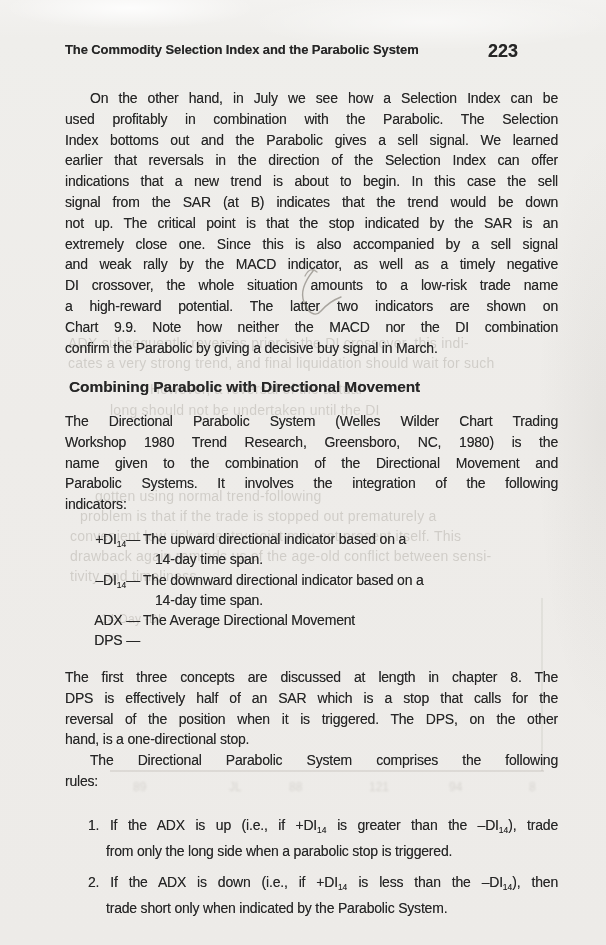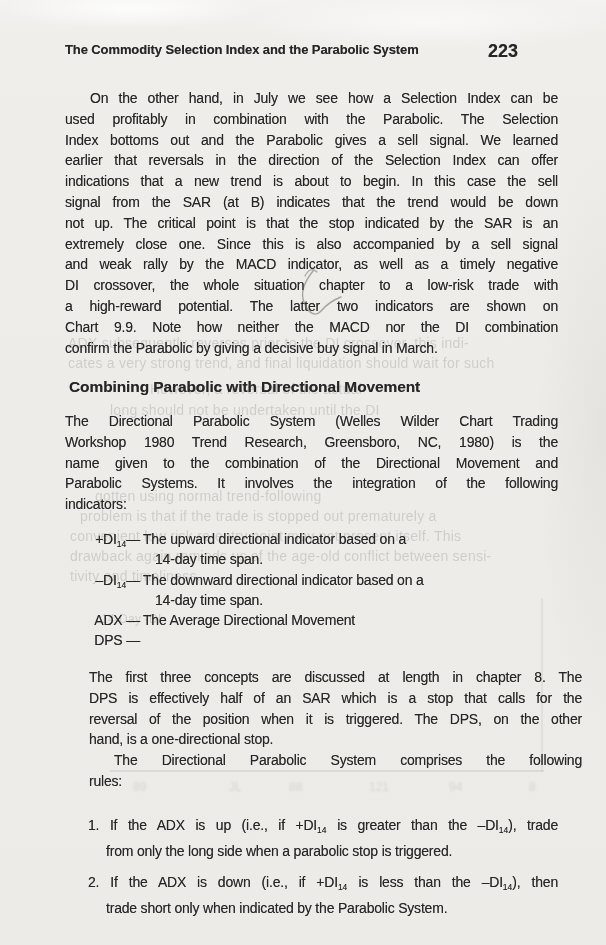--- a/index.html
+++ b/index.html
@@ -109,21 +109,21 @@
   <section class="para" style="top:88px;">
     <div class="line jl indent">On the other hand, in July we see how a Selection Index can be</div>
     <div class="line jl">used profitably in combination with the Parabolic. The Selection</div>
     <div class="line jl">Index bottoms out and the Parabolic gives a sell signal. We learned</div>
     <div class="line jl">earlier that reversals in the direction of the Selection Index can offer</div>
     <div class="line jl">indications that a new trend is about to begin. In this case the sell</div>
     <div class="line jl">signal from the SAR (at B) indicates that the trend would be down</div>
     <div class="line jl">not up. The critical point is that the stop indicated by the SAR is an</div>
     <div class="line jl">extremely close one. Since this is also accompanied by a sell signal</div>
     <div class="line jl">and weak rally by the MACD indicator, as well as a timely negative</div>
-    <div class="line jl">DI crossover, the whole situation chapter to a low-risk trade with</div>
+    <div class="line jl">DI crossover, the whole situation amounts to a low-risk trade name</div>
     <div class="line jl">a high-reward potential. The latter two indicators are shown on</div>
     <div class="line jl">Chart 9.9. Note how neither the MACD nor the DI combination</div>
     <div class="line">confirm the Parabolic by giving a decisive buy signal in March.</div>
   </section>
 
   <h2 class="shead">Combining Parabolic with Directional Movement</h2>
 
   <section class="para" style="top:411px;">
     <div class="line jl">The Directional Parabolic System (Welles Wilder Chart Trading</div>
     <div class="line jl">Workshop 1980 Trend Research, Greensboro, NC, 1980) is the</div>
@@ -149,21 +149,21 @@
     </div>
     <div class="iline">
       <span class="term"><span>ADX</span><span class="ss"></span><span> —</span></span>
       <span class="def">The Average Directional Movement</span>
     </div>
     <div class="iline">
       <span class="term"><span>DPS</span><span class="ss"></span><span> —</span></span>
     </div>
   </section>
 
-  <section class="para" style="top:667px;margin-left:24px;">
+  <section class="para" style="top:667px;">
     <div class="line jl">The first three concepts are discussed at length in chapter 8. The</div>
     <div class="line jl">DPS is effectively half of an SAR which is a stop that calls for the</div>
     <div class="line jl">reversal of the position when it is triggered. The DPS, on the other</div>
     <div class="line">hand, is a one-directional stop.</div>
     <div class="line jl indent">The Directional Parabolic System comprises the following</div>
     <div class="line">rules:</div>
   </section>
 
   <section class="rules">
     <div class="rline"><span class="rnum">1.</span> <span>If the ADX is up (i.e., if +DI</span><span class="ss">14</span><span> is greater than the –DI</span><span class="ss">14</span><span>), trade</span></div>

